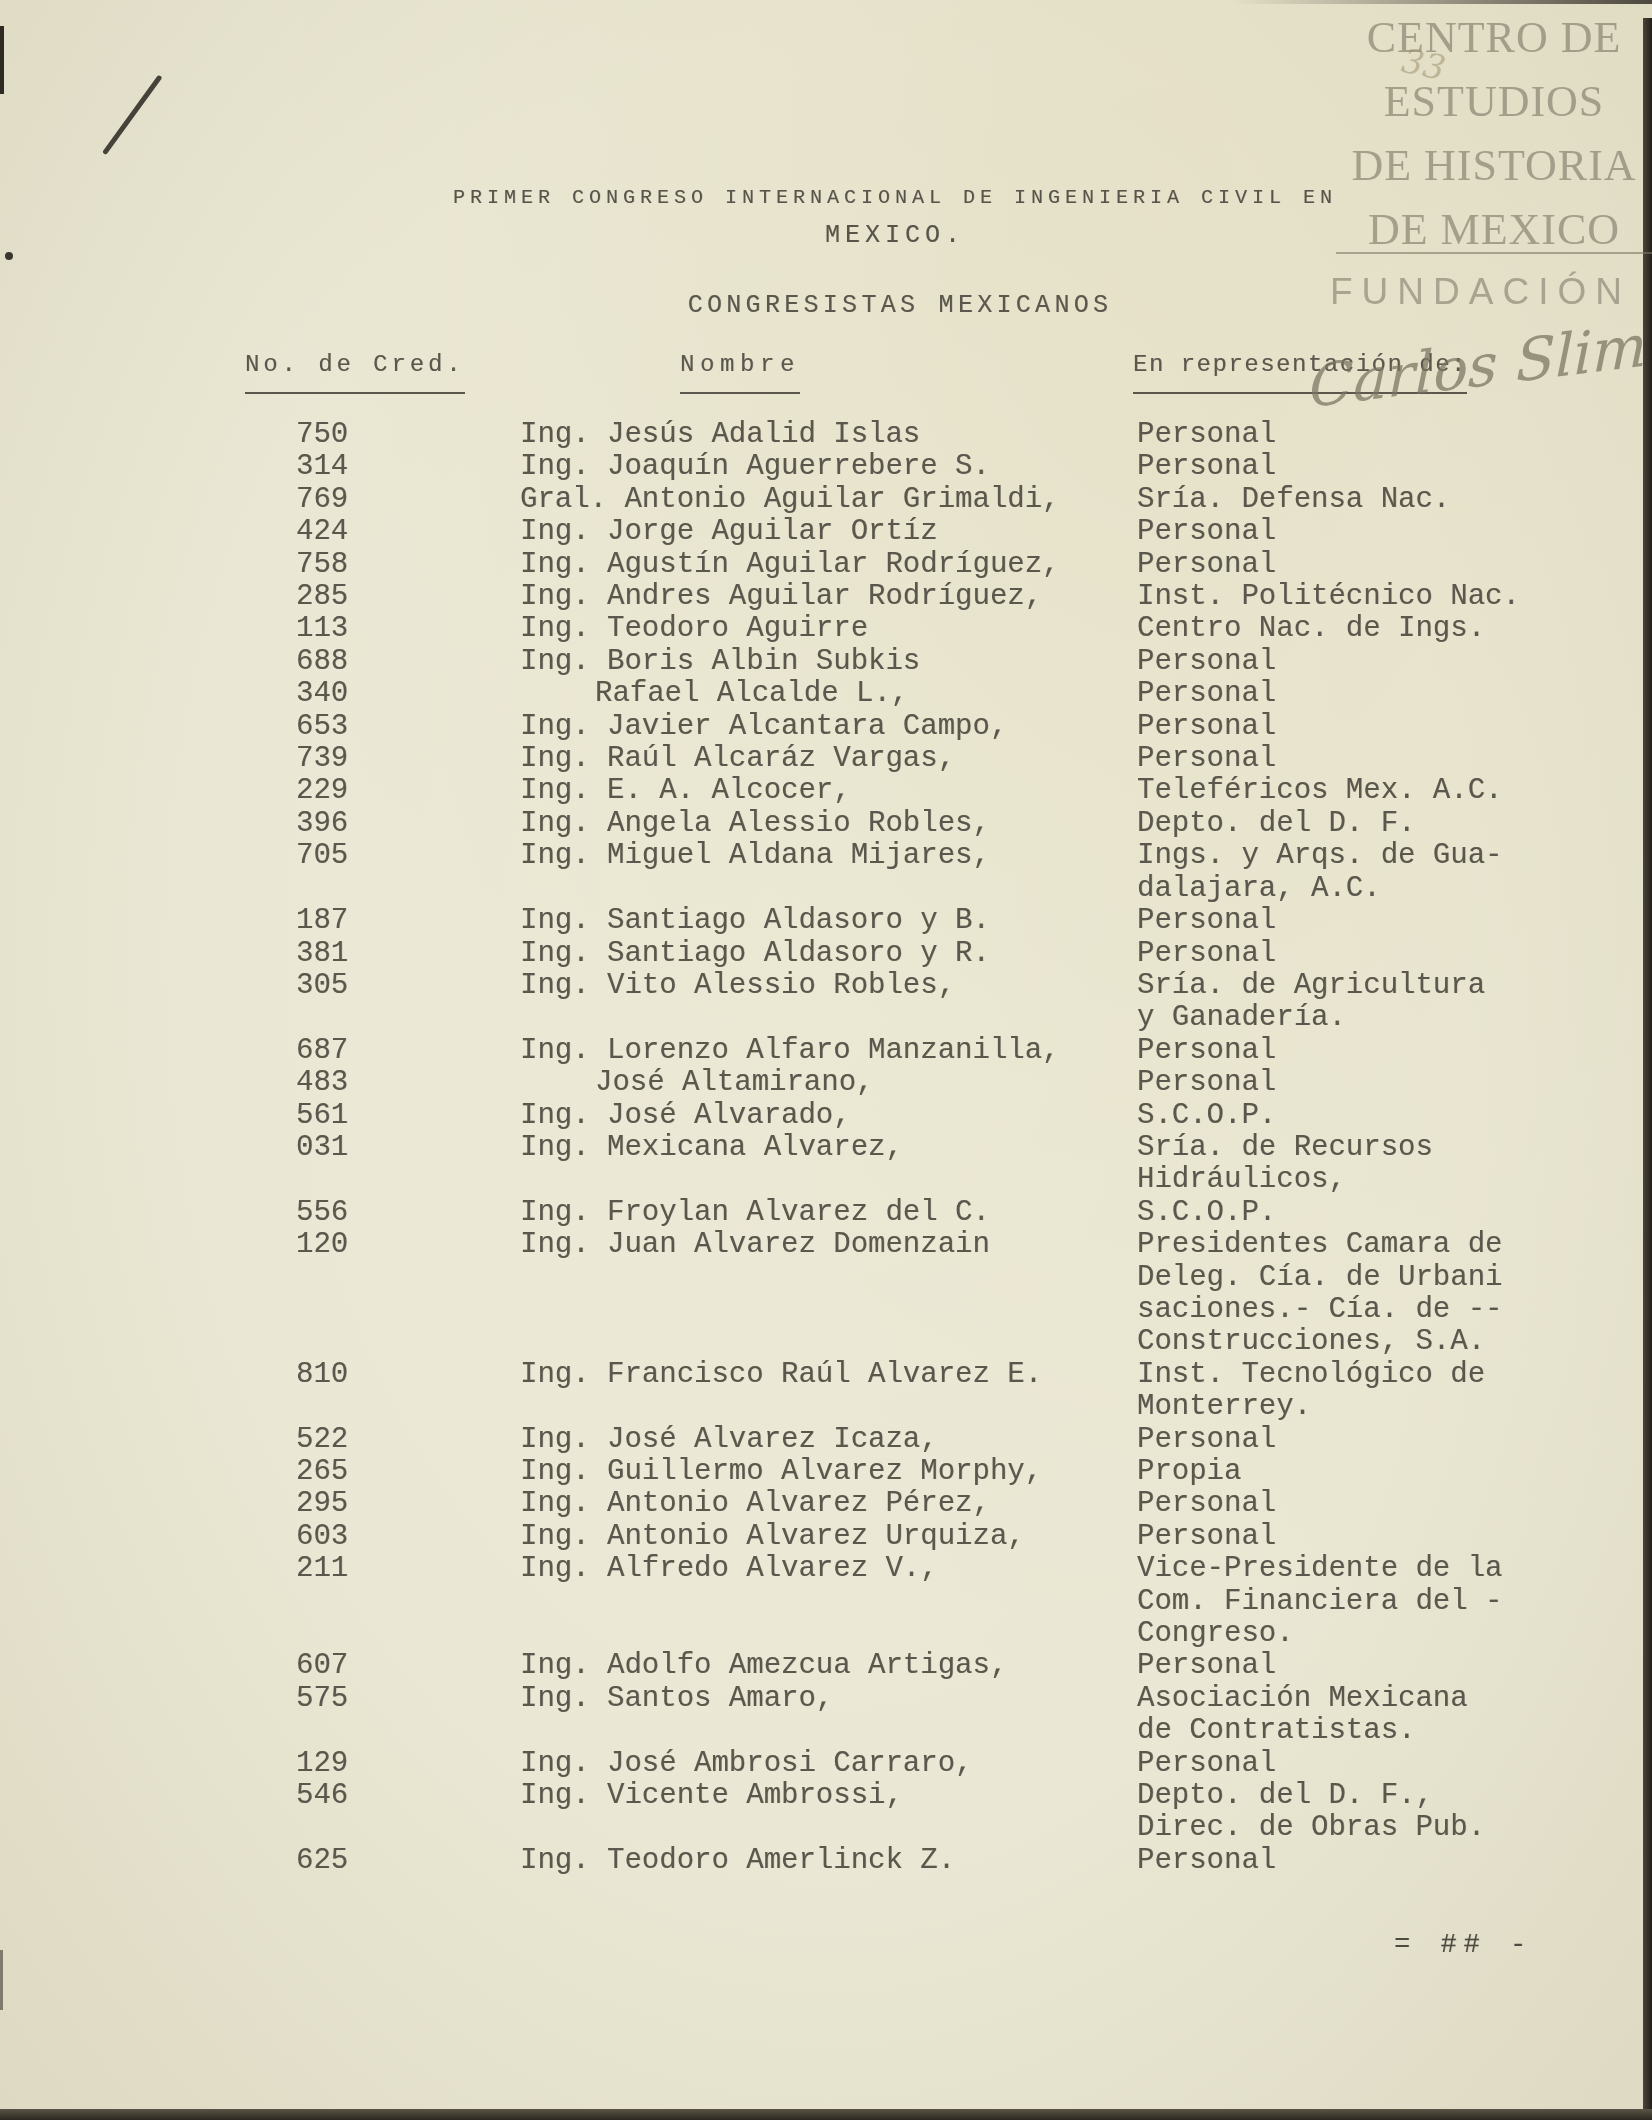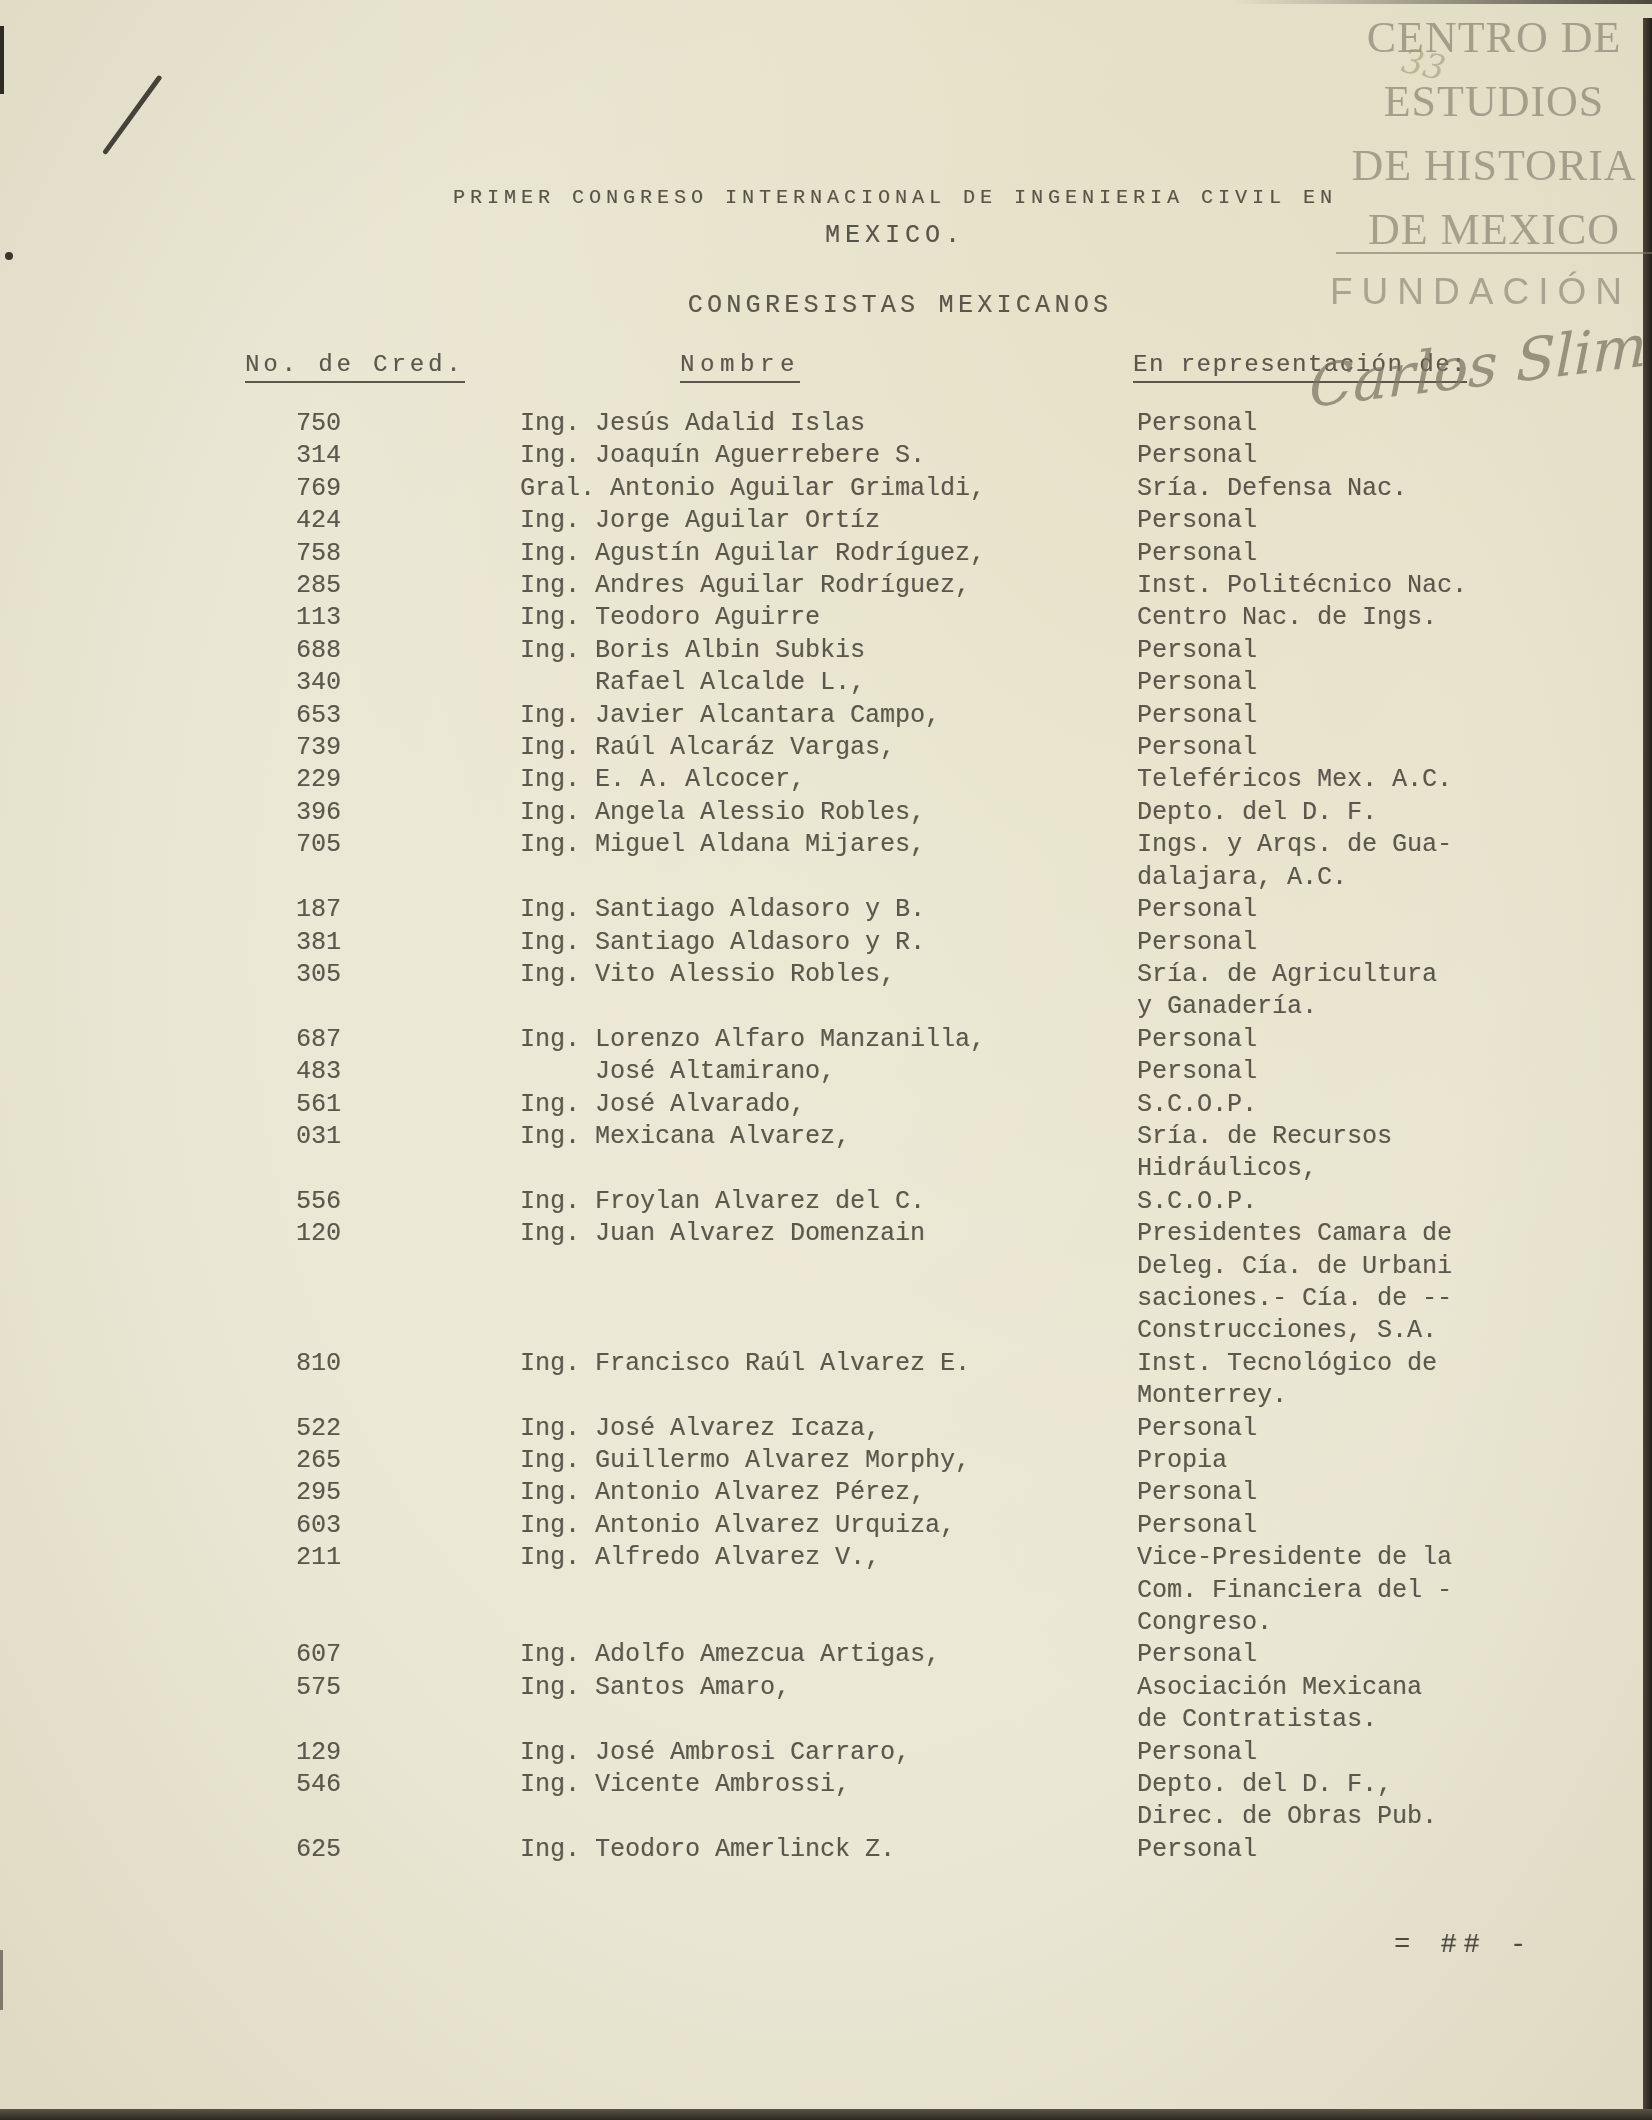--- a/index.html
+++ b/index.html
@@ -67,26 +67,26 @@
     text-align:center;font-size:20px;letter-spacing:5px;white-space:nowrap;color:#57544a;
   }
   .title-line2{
     position:absolute;left:270px;top:221px;width:1250px;
     text-align:center;font-size:25px;letter-spacing:5px;color:#57544a;
   }
   .subtitle{
     position:absolute;left:270px;top:291px;width:1260px;
     text-align:center;font-size:25px;letter-spacing:4.3px;color:#5b574c;
   }
-  .hdr{position:absolute;top:351px;font-size:24px;border-bottom:2px solid #5b574c;padding-bottom:3px;white-space:nowrap;}
+  .hdr{position:absolute;top:351px;font-size:24px;border-bottom:2px solid #5b574c;padding-bottom:14px;white-space:nowrap;}
   .hdr-cred{left:245px;letter-spacing:3.9px;}
   .hdr-nombre{left:680px;letter-spacing:5.6px;}
   .hdr-rep{left:1133px;letter-spacing:1.5px;}
 
-  .rows{position:absolute;left:0;top:408px;width:1652px;font-size:25px;line-height:32.4px;}
+  .rows{position:absolute;left:0;top:419px;width:1652px;font-size:29px;line-height:32.4px;}
   .trow{position:relative;}
   .cred{position:absolute;left:296px;top:0;}
   .nombre{position:absolute;left:520px;top:0;white-space:nowrap;}
   .nombre.indent{left:595px;}
   .rep{display:block;margin-left:1137px;white-space:pre-line;min-height:32.4px;}
 
   .footer-mark{
     position:absolute;left:1394px;top:1930px;
     font-size:27px;letter-spacing:7px;color:#4e4a40;
     text-shadow:0.5px 0.4px 0 rgba(78,74,64,0.4);

